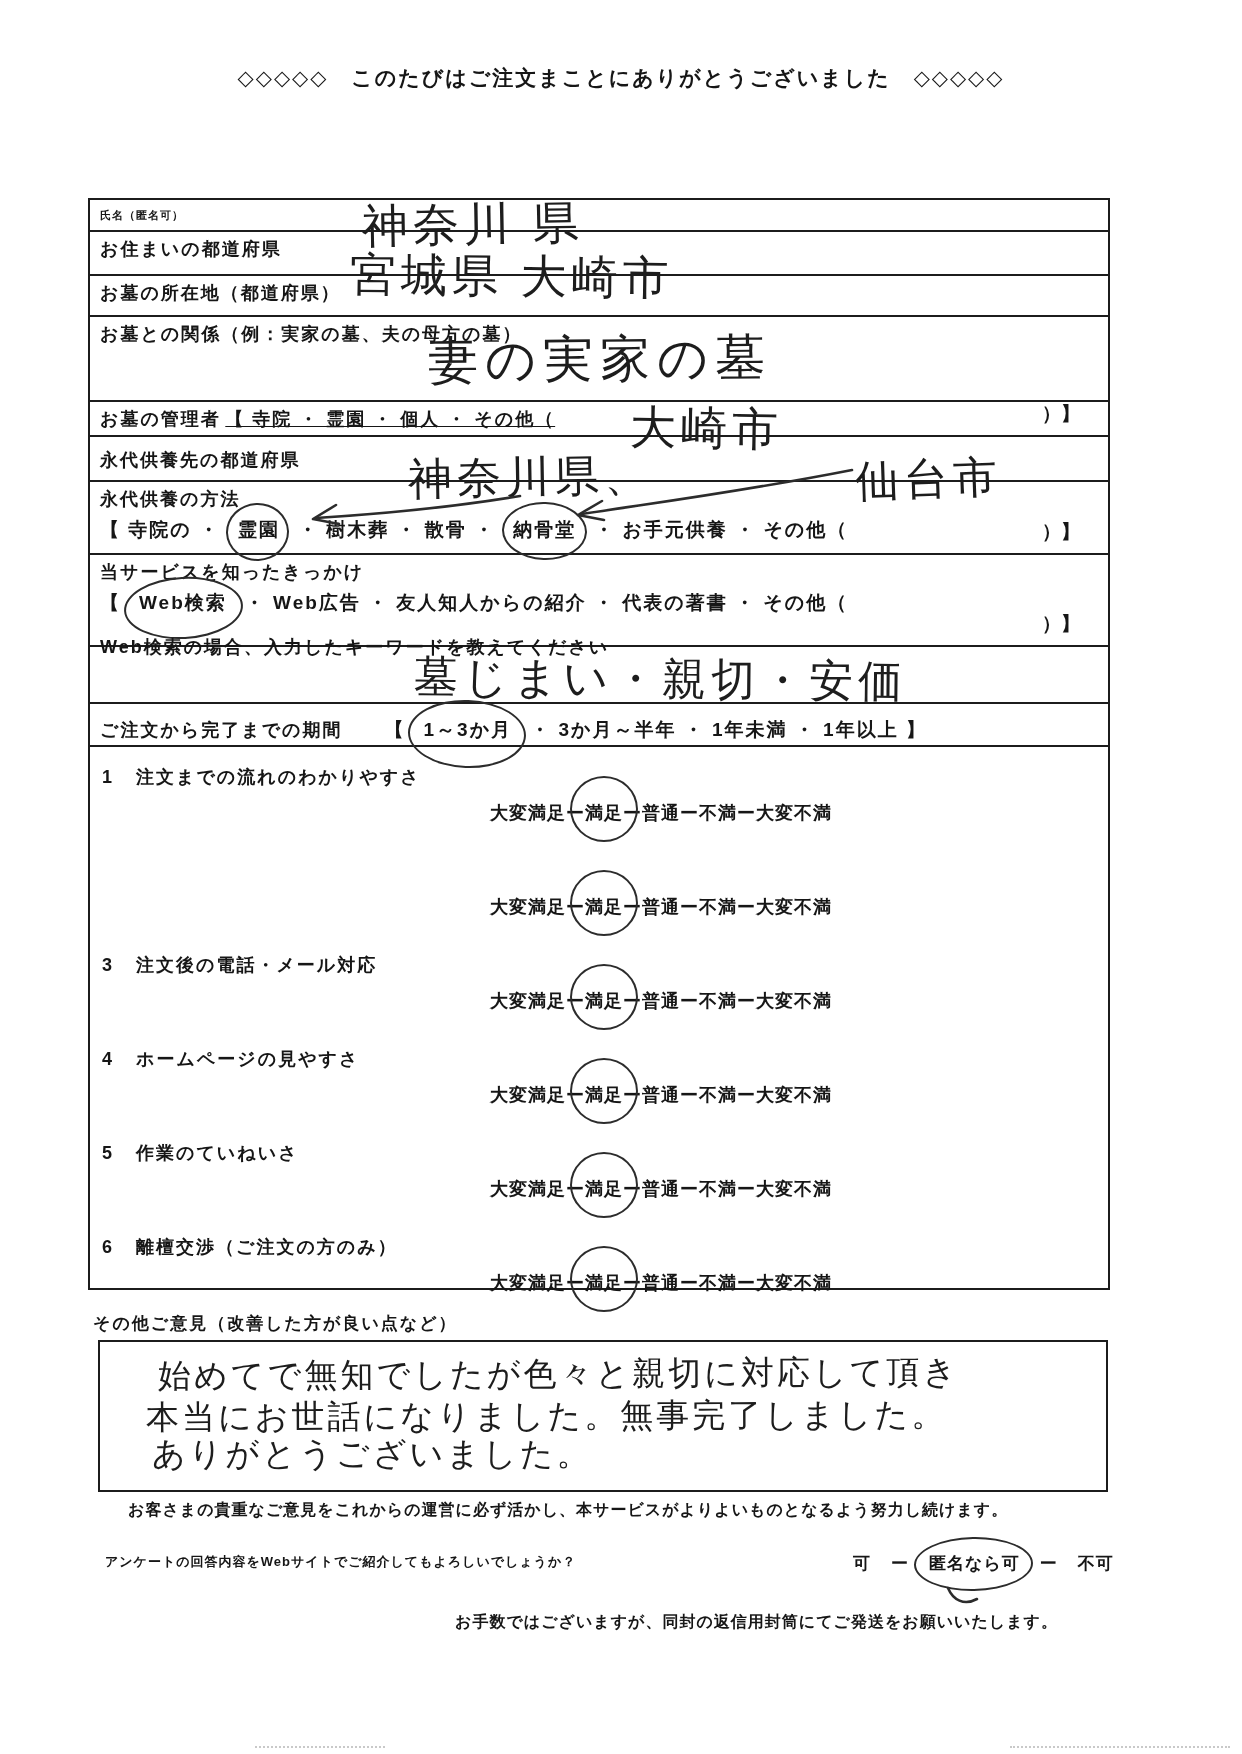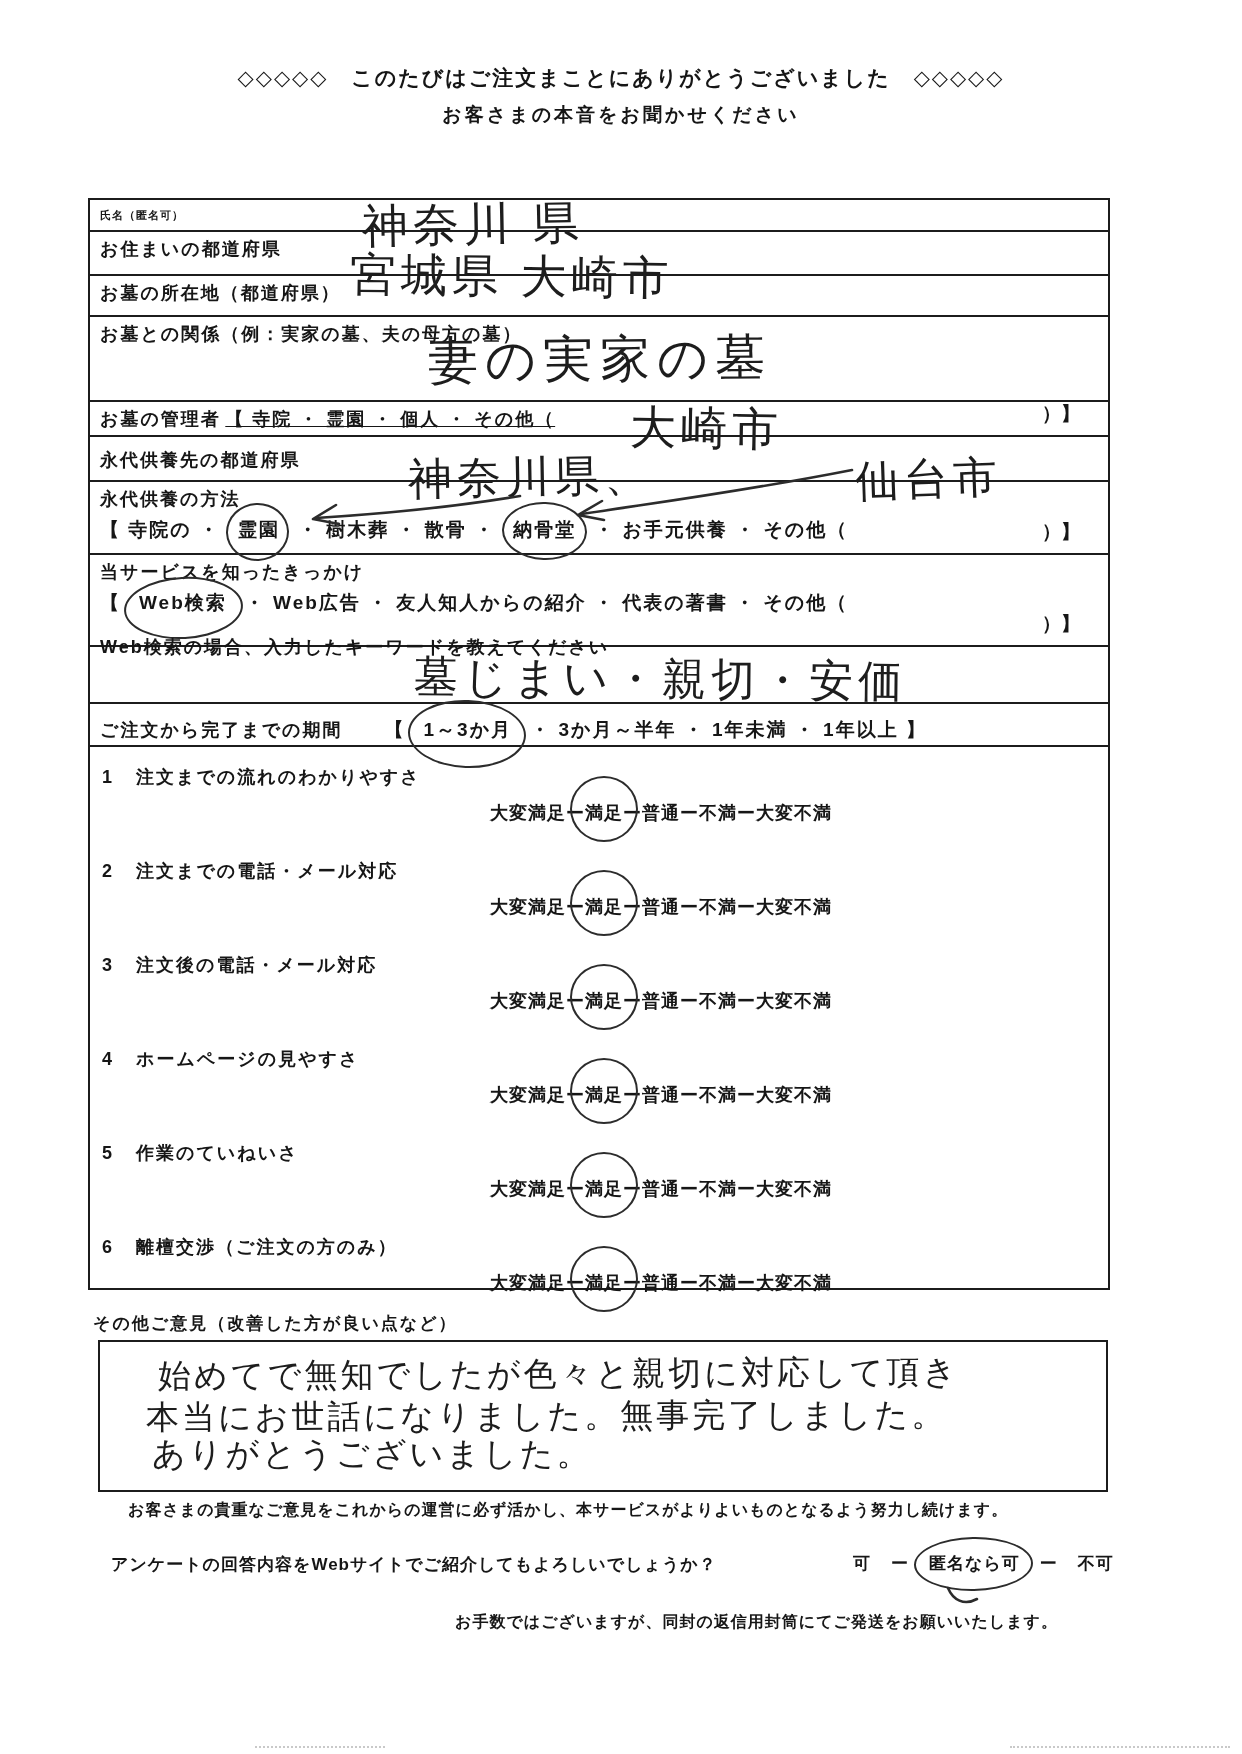--- a/index.html
+++ b/index.html
@@ -30,33 +30,32 @@
   
   .hw{position:absolute;font-weight:400;color:#1d1d1d;white-space:nowrap;letter-spacing:5px;}
   
   .qgroup{position:absolute;left:12px;right:12px;height:92px;}
   .qlabel{font-size:18px;font-weight:700;letter-spacing:2px;white-space:nowrap;}
   .qno{display:inline-block;margin-right:22px;}
   .rating{position:absolute;left:388px;top:36px;display:flex;align-items:baseline;font-size:18px;font-weight:700;letter-spacing:1px;white-space:nowrap;}
   .dash{font-weight:700;}
   .comment-box{position:absolute;left:98px;top:1340px;width:1010px;height:152px;border:2px solid #1c1c1c;box-sizing:border-box;}
   .pledge{font-size:16px;font-weight:600;letter-spacing:1px;white-space:nowrap;}
-  .pubq{font-size:17px;font-weight:700;letter-spacing:1px;white-space:nowrap;margin-left:6px;}
+  .pubq{font-size:13px;font-weight:700;letter-spacing:1px;white-space:nowrap;}
   .pubopts{position:absolute;left:853px;top:1552px;display:flex;gap:20px;align-items:baseline;font-size:17px;font-weight:700;letter-spacing:1px;}
   .mailnote{font-size:16px;font-weight:700;letter-spacing:1px;white-space:nowrap;}
   .noise{position:absolute;height:0;border-top:2px dotted #c9c9c9;}
   svg.overlay{position:absolute;left:0;top:0;pointer-events:none;}
 </style>
 </head>
 <body>
 
 <div class="sheet">
 
   <div class="abs title">◇◇◇◇◇　このたびはご注文まことにありがとうございました　◇◇◇◇◇</div>
-  <div class="abs subtitle">お客さまの本音をお聞かせください</div>
 
   <div class="ftable">
 
     <div class="row" style="top:0;height:32px;">
       <span class="lbl-sm">氏名（匿名可）</span>
     </div>
 
     <div class="row" style="top:32px;height:44px;">
       <span class="lbl">お住まいの都道府県</span>
     </div>
@@ -125,21 +124,20 @@
           <span class="dash">ー</span>
           <span>普通</span>
           <span class="dash">ー</span>
           <span>不満</span>
           <span class="dash">ー</span>
           <span>大変不満</span>
         </div>
       </div>
 
       <div class="qgroup" style="top:112px;">
-        <div class="qlabel"><span class="qno">2</span><span>注文までの電話・メール対応</span></div>
         <div class="rating">
           <span>大変満足</span>
           <span class="dash">ー</span>
           <span class="circ c-sel"><span>満足</span></span>
           <span class="dash">ー</span>
           <span>普通</span>
           <span class="dash">ー</span>
           <span>不満</span>
           <span class="dash">ー</span>
           <span>大変不満</span>

